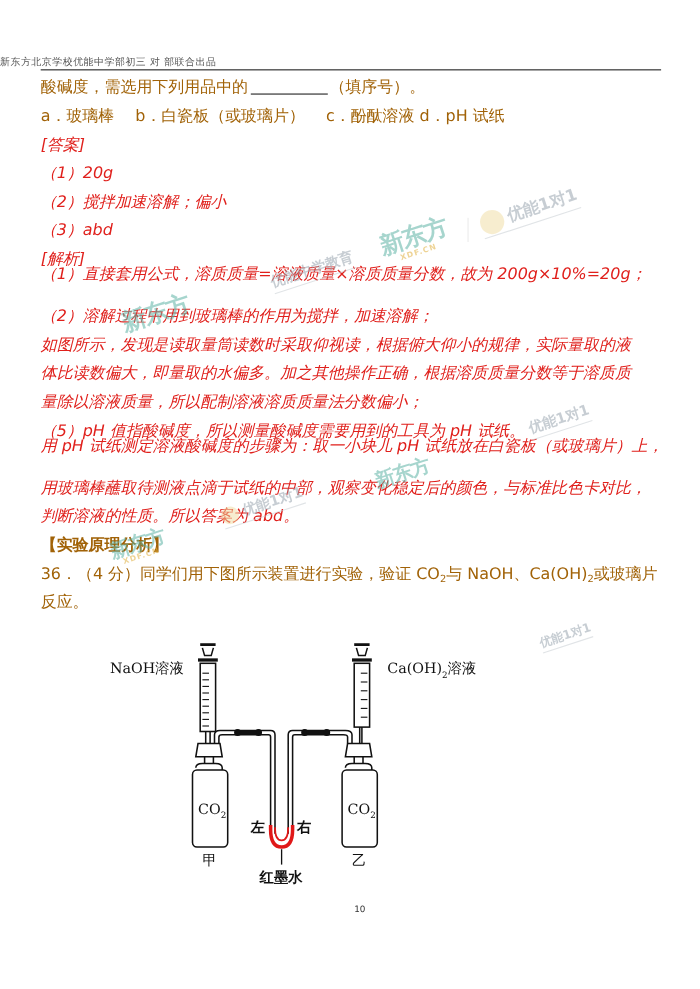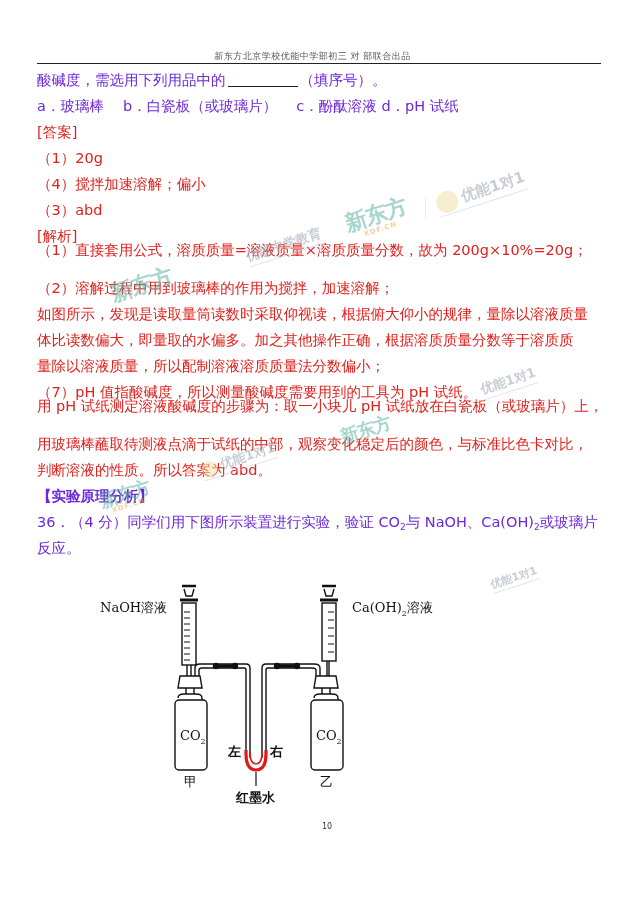--- a/index.html
+++ b/index.html
@@ -1,23 +1,23 @@
 <!DOCTYPE html>
 <html><head>
 <meta charset="utf-8">
 <style>
   html, body { margin: 0; padding: 0; background: #ffffff; }
   body { width: 636px; height: 899px; position: relative; overflow: hidden;
          font-family: "DejaVu Sans", "Liberation Sans", sans-serif; color: #1a1a1a; }
-  .header-text { position: absolute; top: 50px; left: 0; width: 625px; text-align: center;
+  .header-text { position: absolute; top: 50px; left: 0; width: 625px; 
                  font-size: 9px; color: #555; letter-spacing: 0.5px; }
   .header-rule { position: absolute; top: 63px; left: 37px; width: 564px; height: 1px; background: #222; }
   .line { position: absolute; left: 37px; font-size: 14.5px; line-height: 20px; white-space: nowrap; }
-  .red { color: #e0201c; }
-  .black { color: #6d28d9; }
+  .red { color: #e0201c; font-style: italic; }
+  .black { color: #a16207; }
   .blank { display: inline-block; width: 70px; border-bottom: 1px solid #222; height: 14px; vertical-align: -2px; margin: 0 2px; }
   sub { font-size: 9px; vertical-align: -3px; line-height: 0; }
   .wm { position: absolute; pointer-events: none; opacity: 0.55; }
   .wm-xdf { color: #5fb3a6; font-weight: bold; font-size: 22px; transform: rotate(-18deg); letter-spacing: -1px; }
   .wm-xdf small { display:block; font-size:7px; color:#e0b040; letter-spacing:1px; margin-top:-4px; text-align:center; }
   .wm-yn { color: #9aa6b0; font-weight: bold; font-size: 15px; transform: rotate(-18deg); border-bottom: 1px solid #c8ced3; padding-bottom: 1px; }
   .wm-circle { width: 22px; height: 22px; border-radius: 50%; background: #f0dca0; display:inline-block; vertical-align: middle; margin-right: 4px; opacity: 0.9; }
   .wm-sep { position:absolute; width:1px; height:22px; background:#ddd; }
   .page-num { position: absolute; top: 822px; left: 322px; font-size: 8px; color: #333; }
   svg text { font-family: "DejaVu Serif", "Liberation Serif", serif; }
@@ -28,30 +28,30 @@
 <div class="header-text">新东方北京学校优能中学部初三 对 部联合出品</div>
 <div class="header-rule"></div>
 
 <div class="line black" style="top:70px;">
   <span>酸碱度，需选用下列用品中的</span><span class="blank"></span><span>（填序号）。</span>
 </div>
 <div class="line black" style="top:96px;text-align:right;">a．玻璃棒　 b．白瓷板（或玻璃片）　 c．酚酞溶液  d．pH 试纸</div>
 
 <div class="line red" style="top:122px;">[答案]</div>
 <div class="line red" style="top:148px;">（1）20g</div>
-<div class="line red" style="top:174px;">（4）搅拌加速溶解；偏小</div>
+<div class="line red" style="top:174px;">（2）搅拌加速溶解；偏小</div>
 <div class="line red" style="top:200px;">（3）abd</div>
 
 <div class="line red" style="top:226px;">[解析]</div>
 <div class="line red" style="top:240px;">（1）直接套用公式，溶质质量=溶液质量×溶质质量分数，故为 200g×10%=20g；</div>
 <div class="line red" style="top:278px;">（2）溶解过程中用到玻璃棒的作用为搅拌，加速溶解；</div>
-<div class="line red" style="top:304px;">如图所示，发现是读取量筒读数时采取仰视读，根据俯大仰小的规律，量除以溶液质量</div>
+<div class="line red" style="top:304px;">如图所示，发现是读取量筒读数时采取仰视读，根据俯大仰小的规律，实际量取的液</div>
 <div class="line red" style="top:330px;">体比读数偏大，即量取的水偏多。加之其他操作正确，根据溶质质量分数等于溶质质</div>
 <div class="line red" style="top:356px;">量除以溶液质量，所以配制溶液溶质质量法分数偏小；</div>
-<div class="line red" style="top:382px;">（7）pH 值指酸碱度，所以测量酸碱度需要用到的工具为 pH 试纸。</div>
+<div class="line red" style="top:382px;">（5）pH 值指酸碱度，所以测量酸碱度需要用到的工具为 pH 试纸。</div>
 <div class="line red" style="top:396px;">用 pH 试纸测定溶液酸碱度的步骤为：取一小块儿 pH 试纸放在白瓷板（或玻璃片）上，</div>
 <div class="line red" style="top:434px;">用玻璃棒蘸取待测液点滴于试纸的中部，观察变化稳定后的颜色，与标准比色卡对比，</div>
 <div class="line red" style="top:460px;text-align:center;">判断溶液的性质。所以答案为 abd。</div>
 
 <div class="line black" style="top:486px; font-weight:bold;">【实验原理分析】</div>
 
 <div class="line black" style="top:512px;">
   <span>36．（4 分）同学们用下图所示装置进行实验，验证 CO</span><sub>2</sub><span>与 NaOH、Ca(OH)</span><sub>2</sub><span>或玻璃片</span>
 </div>
 <div class="line black" style="top:538px;text-align:center;">反应。</div>

